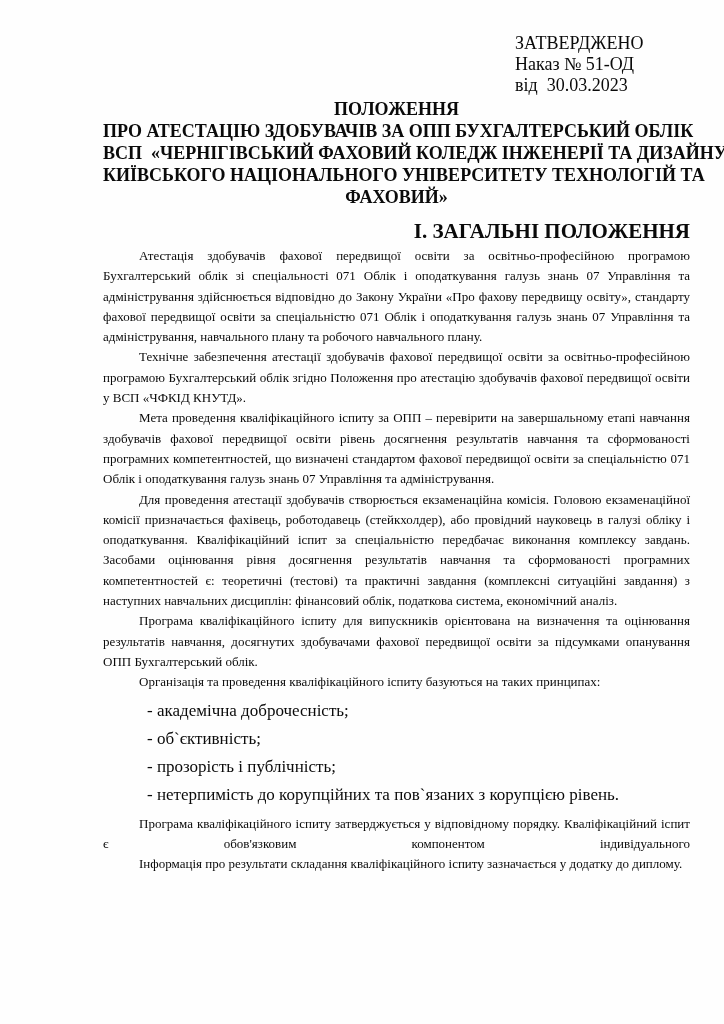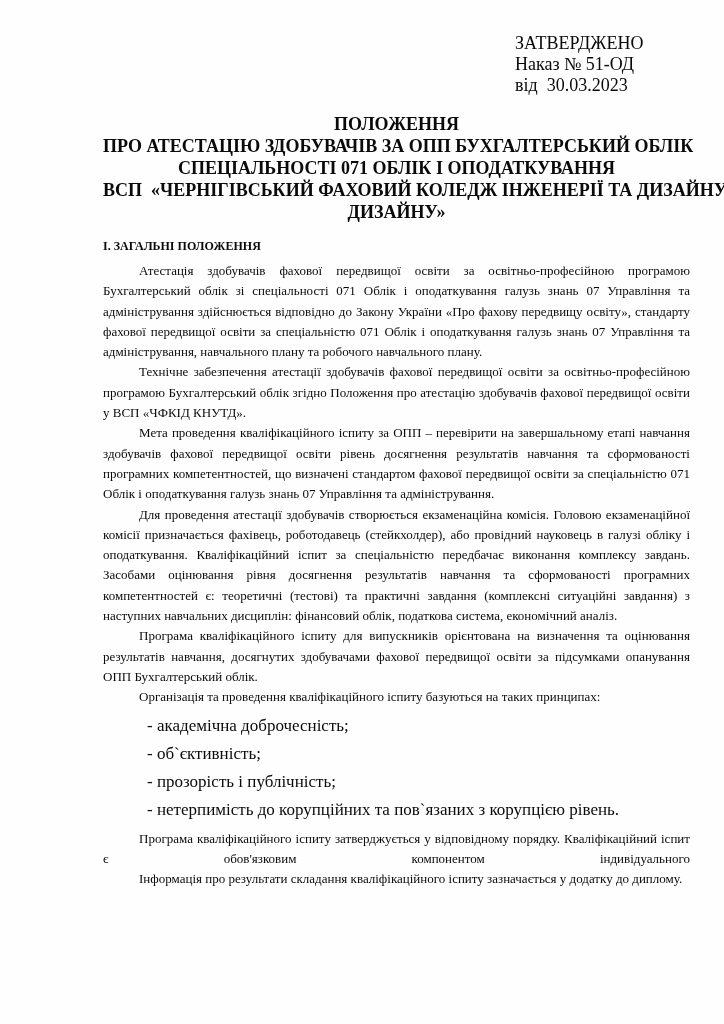--- a/index.html
+++ b/index.html
@@ -18,31 +18,31 @@
     color: #0a0a0a;
     overflow: hidden;
   }
   .approval {
     margin-left: 412px;
     font-size: 18px;
     line-height: 21px;
   }
   .approval div { white-space: pre; }
   .title {
-    margin-top: 17px;
+    margin-top: 2px;
     text-align: center;
     font-weight: bold;
     font-size: 18px;
     line-height: 22px;
   }
   .title div { white-space: pre; }
   .section {
     margin: 12px 0 4px 0;
-    text-align: left;
-    font-size: 12px;
+    text-align: right;
+    font-size: 21px;
     font-weight: bold;
     line-height: 22px;
   }
   .para {
     margin: 0;
     font-size: 13px;
     line-height: 20.3px;
     text-align: justify;
     text-indent: 36px;
   }
@@ -63,23 +63,23 @@
 
   <div class="approval">
     <div>ЗАТВЕРДЖЕНО</div>
     <div>Наказ № 51-ОД</div>
     <div>від  30.03.2023</div>
   </div>
 
   <div class="title">
     <div>ПОЛОЖЕННЯ</div>
     <div>ПРО АТЕСТАЦІЮ ЗДОБУВАЧІВ ЗА ОПП БУХГАЛТЕРСЬКИЙ ОБЛІК</div>
-    <div>СПЕЦІАЛЬНОСТІ 071 ОБЛІК І ОПОДАТКУВАННЯ</div>
     <div>ВСП  «ЧЕРНІГІВСЬКИЙ ФАХОВИЙ КОЛЕДЖ ІНЖЕНЕРІЇ ТА ДИЗАЙНУ</div>
-    <div>ДИЗАЙНУ»</div>
+    <div>КИЇВСЬКОГО НАЦІОНАЛЬНОГО УНІВЕРСИТЕТУ ТЕХНОЛОГІЙ ТА</div>
+    <div>ФАХОВИЙ»</div>
   </div>
 
   <div class="section">І. ЗАГАЛЬНІ ПОЛОЖЕННЯ</div>
 
   <p class="para">Атестація здобувачів фахової передвищої освіти за освітньо-професійною програмою Бухгалтерський облік зі спеціальності 071 Облік і оподаткування галузь знань 07 Управління та адміністрування здійснюється відповідно до Закону України «Про фахову передвищу освіту», стандарту фахової передвищої освіти за спеціальністю 071 Облік і оподаткування галузь знань 07 Управління та адміністрування, навчального плану та робочого навчального плану.</p>
   <p class="para">Технічне забезпечення атестації здобувачів фахової передвищої освіти за освітньо-професійною програмою Бухгалтерський облік згідно Положення про атестацію здобувачів фахової передвищої освіти у ВСП «ЧФКІД КНУТД».</p>
   <p class="para">Мета проведення кваліфікаційного іспиту за ОПП – перевірити на завершальному етапі навчання здобувачів фахової передвищої освіти рівень досягнення результатів навчання та сформованості програмних компетентностей, що визначені стандартом фахової передвищої освіти за спеціальністю 071 Облік і оподаткування галузь знань 07 Управління та адміністрування.</p>
   <p class="para">Для проведення атестації здобувачів створюється екзаменаційна комісія. Головою екзаменаційної комісії призначається фахівець, роботодавець (стейкхолдер), або провідний науковець в галузі обліку і оподаткування. Кваліфікаційний іспит за спеціальністю передбачає виконання комплексу завдань. Засобами оцінювання рівня досягнення результатів навчання та сформованості програмних компетентностей є: теоретичні (тестові) та практичні завдання (комплексні ситуаційні завдання) з наступних навчальних дисциплін: фінансовий облік, податкова система, економічний аналіз.</p>
   <p class="para">Програма кваліфікаційного іспиту для випускників орієнтована на визначення та оцінювання результатів навчання, досягнутих здобувачами фахової передвищої освіти за підсумками опанування ОПП Бухгалтерський облік.</p>
   <p class="para">Організація та проведення кваліфікаційного іспиту базуються на таких принципах:</p>

